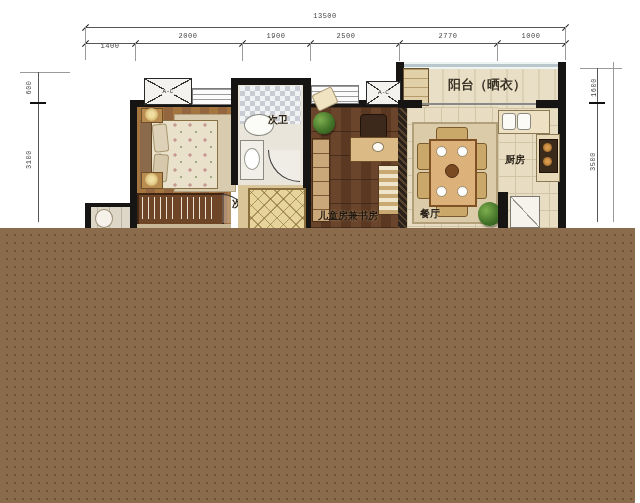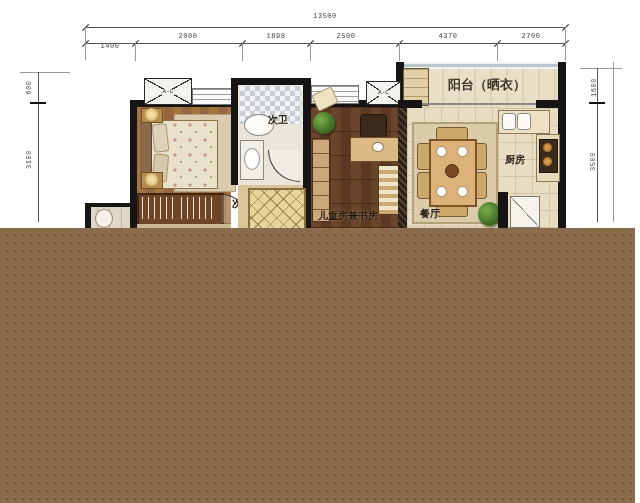--- a/index.html
+++ b/index.html
@@ -30,24 +30,24 @@
 
 <div id="stage">
 
   <span class="abs dimtext" style="left:325px;top:13px;transform:translateX(-50%);">13500</span>
   <div class="abs dimline" style="left:85px;top:27px;width:480px;height:1px;"></div>
   <div class="abs tick" style="left:81px;top:27px;"></div>
   <div class="abs tick" style="left:561px;top:27px;"></div>
 
   <span class="abs dimtext" style="left:110px;top:43px;transform:translateX(-50%);">1400</span>
   <span class="abs dimtext" style="left:188px;top:33px;transform:translateX(-50%);">2000</span>
-  <span class="abs dimtext" style="left:276px;top:33px;transform:translateX(-50%);">1898</span>
+  <span class="abs dimtext" style="left:276px;top:33px;transform:translateX(-50%);">1900</span>
   <span class="abs dimtext" style="left:346px;top:33px;transform:translateX(-50%);">2500</span>
-  <span class="abs dimtext" style="left:448px;top:33px;transform:translateX(-50%);">4370</span>
-  <span class="abs dimtext" style="left:531px;top:33px;transform:translateX(-50%);">2700</span>
+  <span class="abs dimtext" style="left:448px;top:33px;transform:translateX(-50%);">2770</span>
+  <span class="abs dimtext" style="left:531px;top:33px;transform:translateX(-50%);">1000</span>
 
   <div class="abs dimline" style="left:85px;top:43px;width:480px;height:1px;"></div>
   <div class="abs tick" style="left:81px;top:43px;"></div>
   <div class="abs tick" style="left:131px;top:43px;"></div>
   <div class="abs tick" style="left:238px;top:43px;"></div>
   <div class="abs tick" style="left:306px;top:43px;"></div>
   <div class="abs tick" style="left:395px;top:43px;"></div>
   <div class="abs tick" style="left:493px;top:43px;"></div>
   <div class="abs tick" style="left:561px;top:43px;"></div>
   <div class="abs extline" style="left:85px;top:27px;width:1px;height:33px;"></div>

